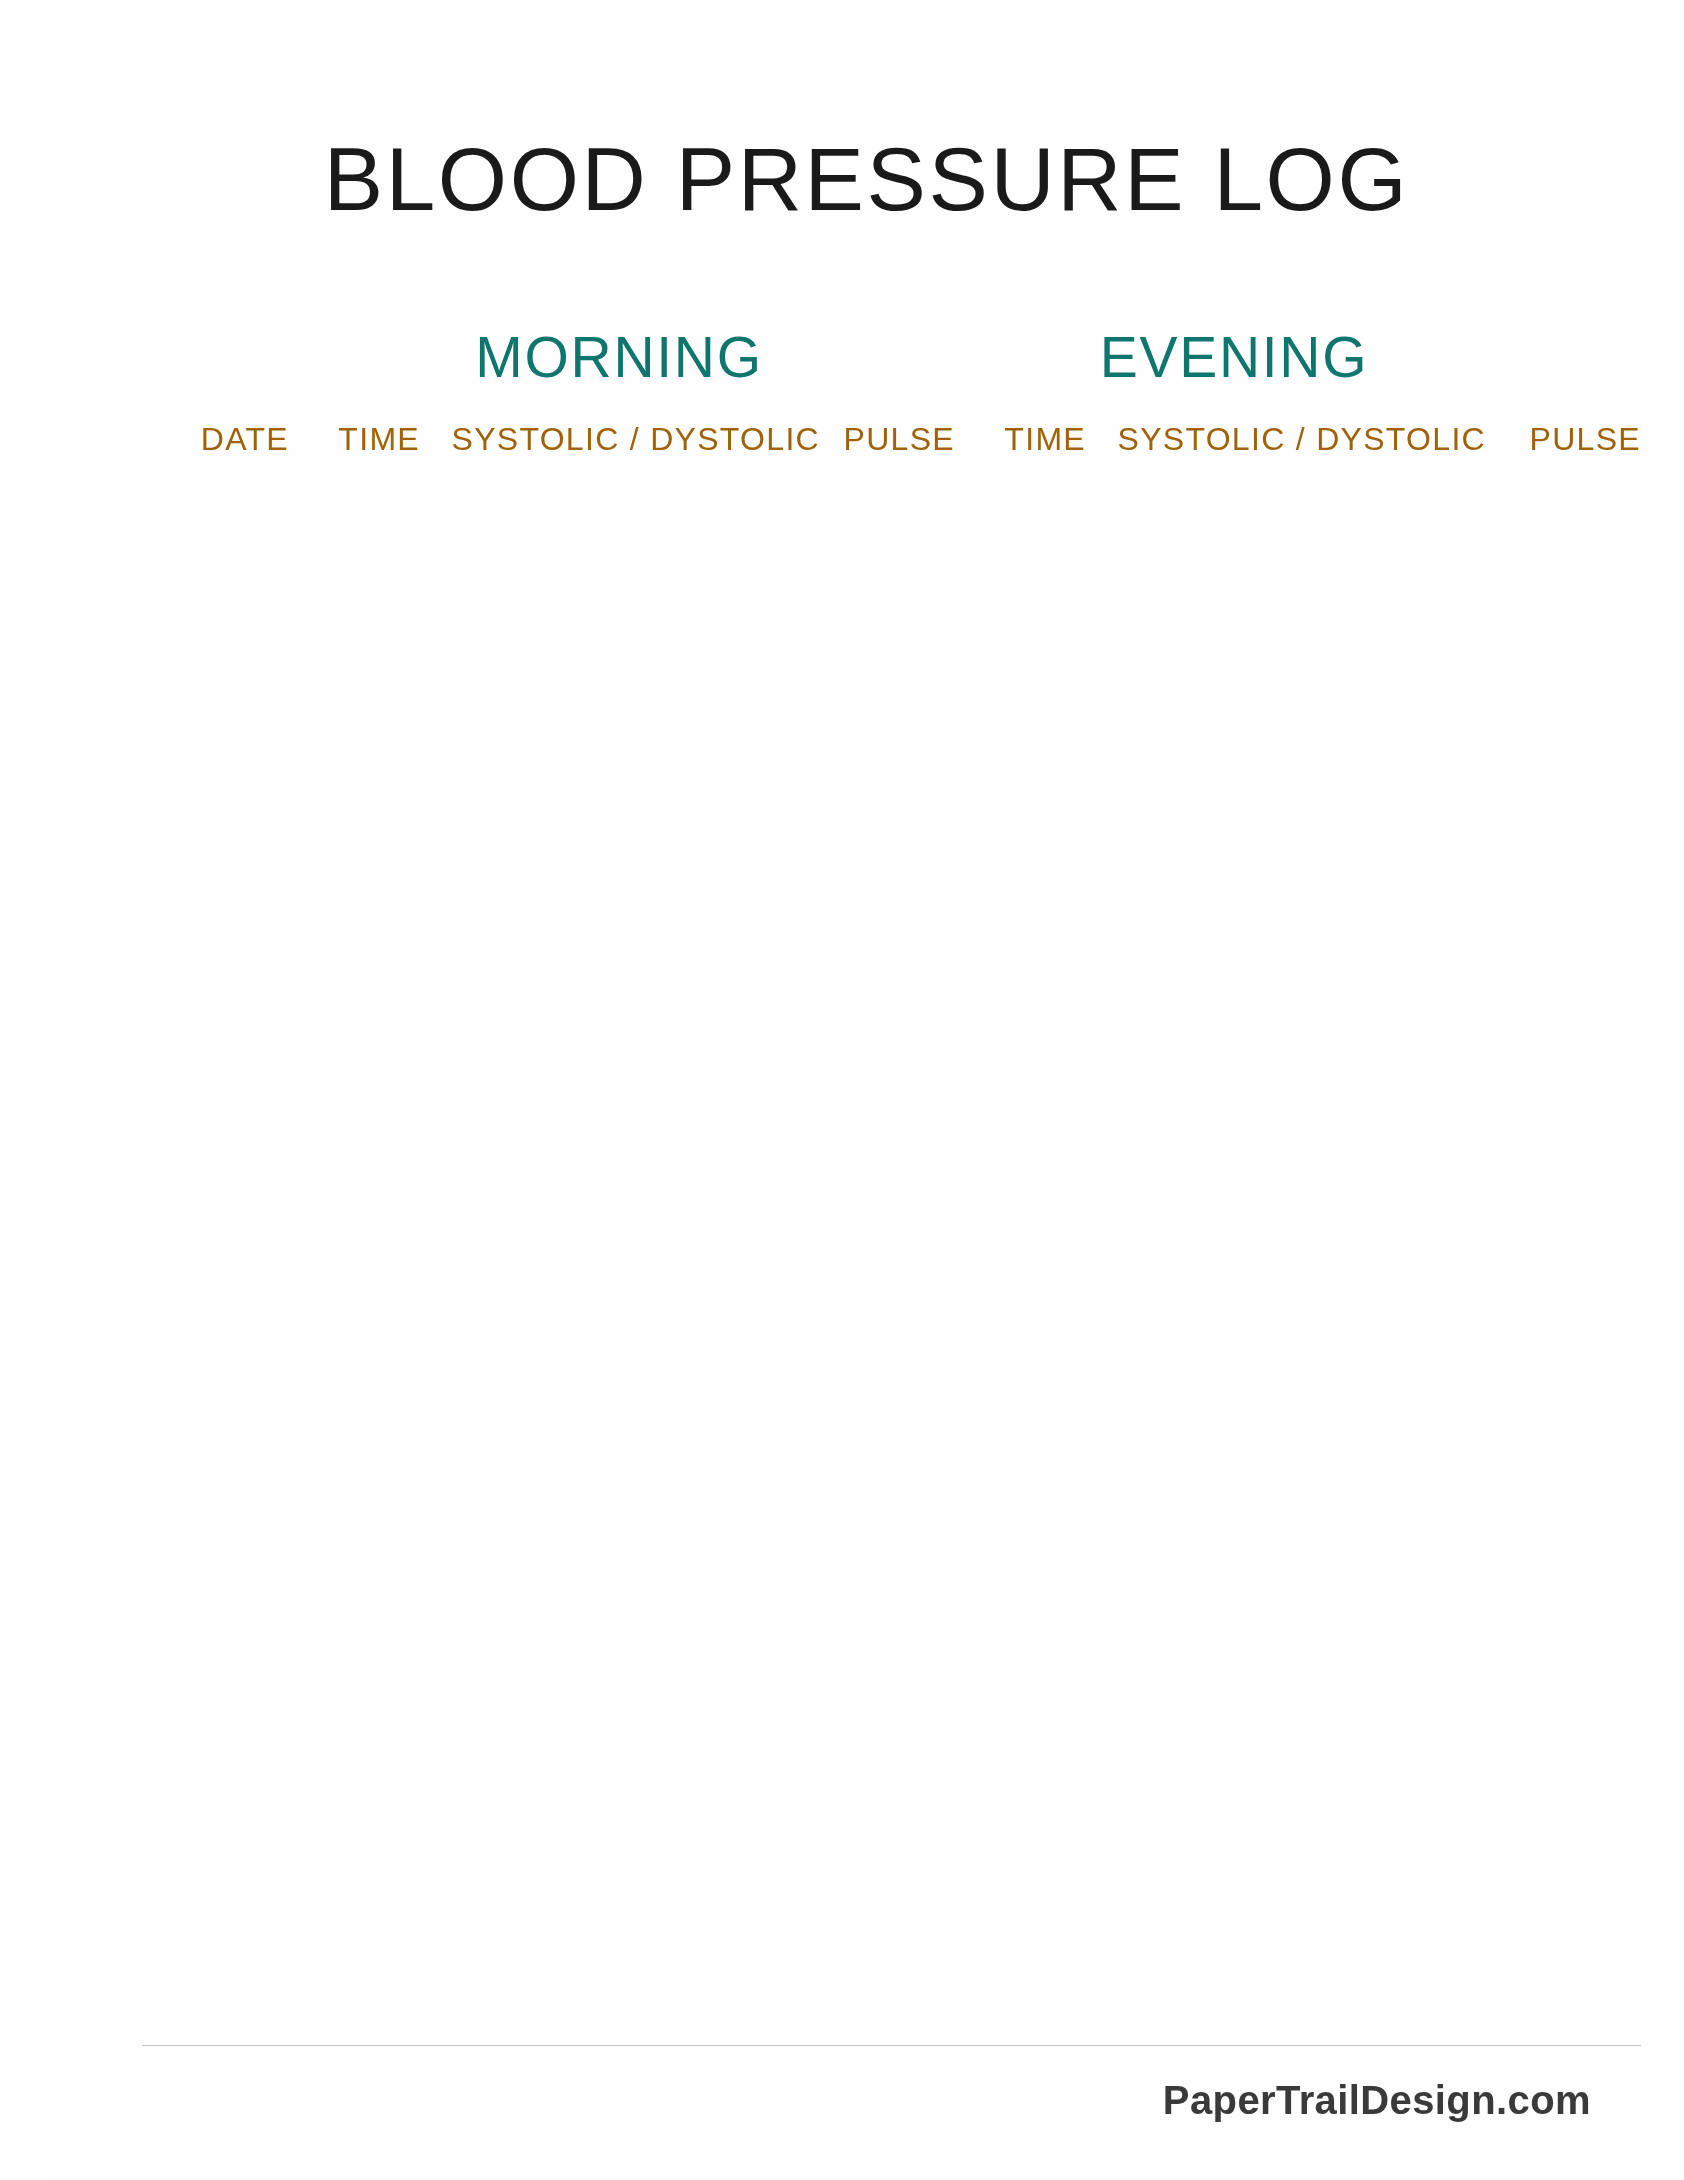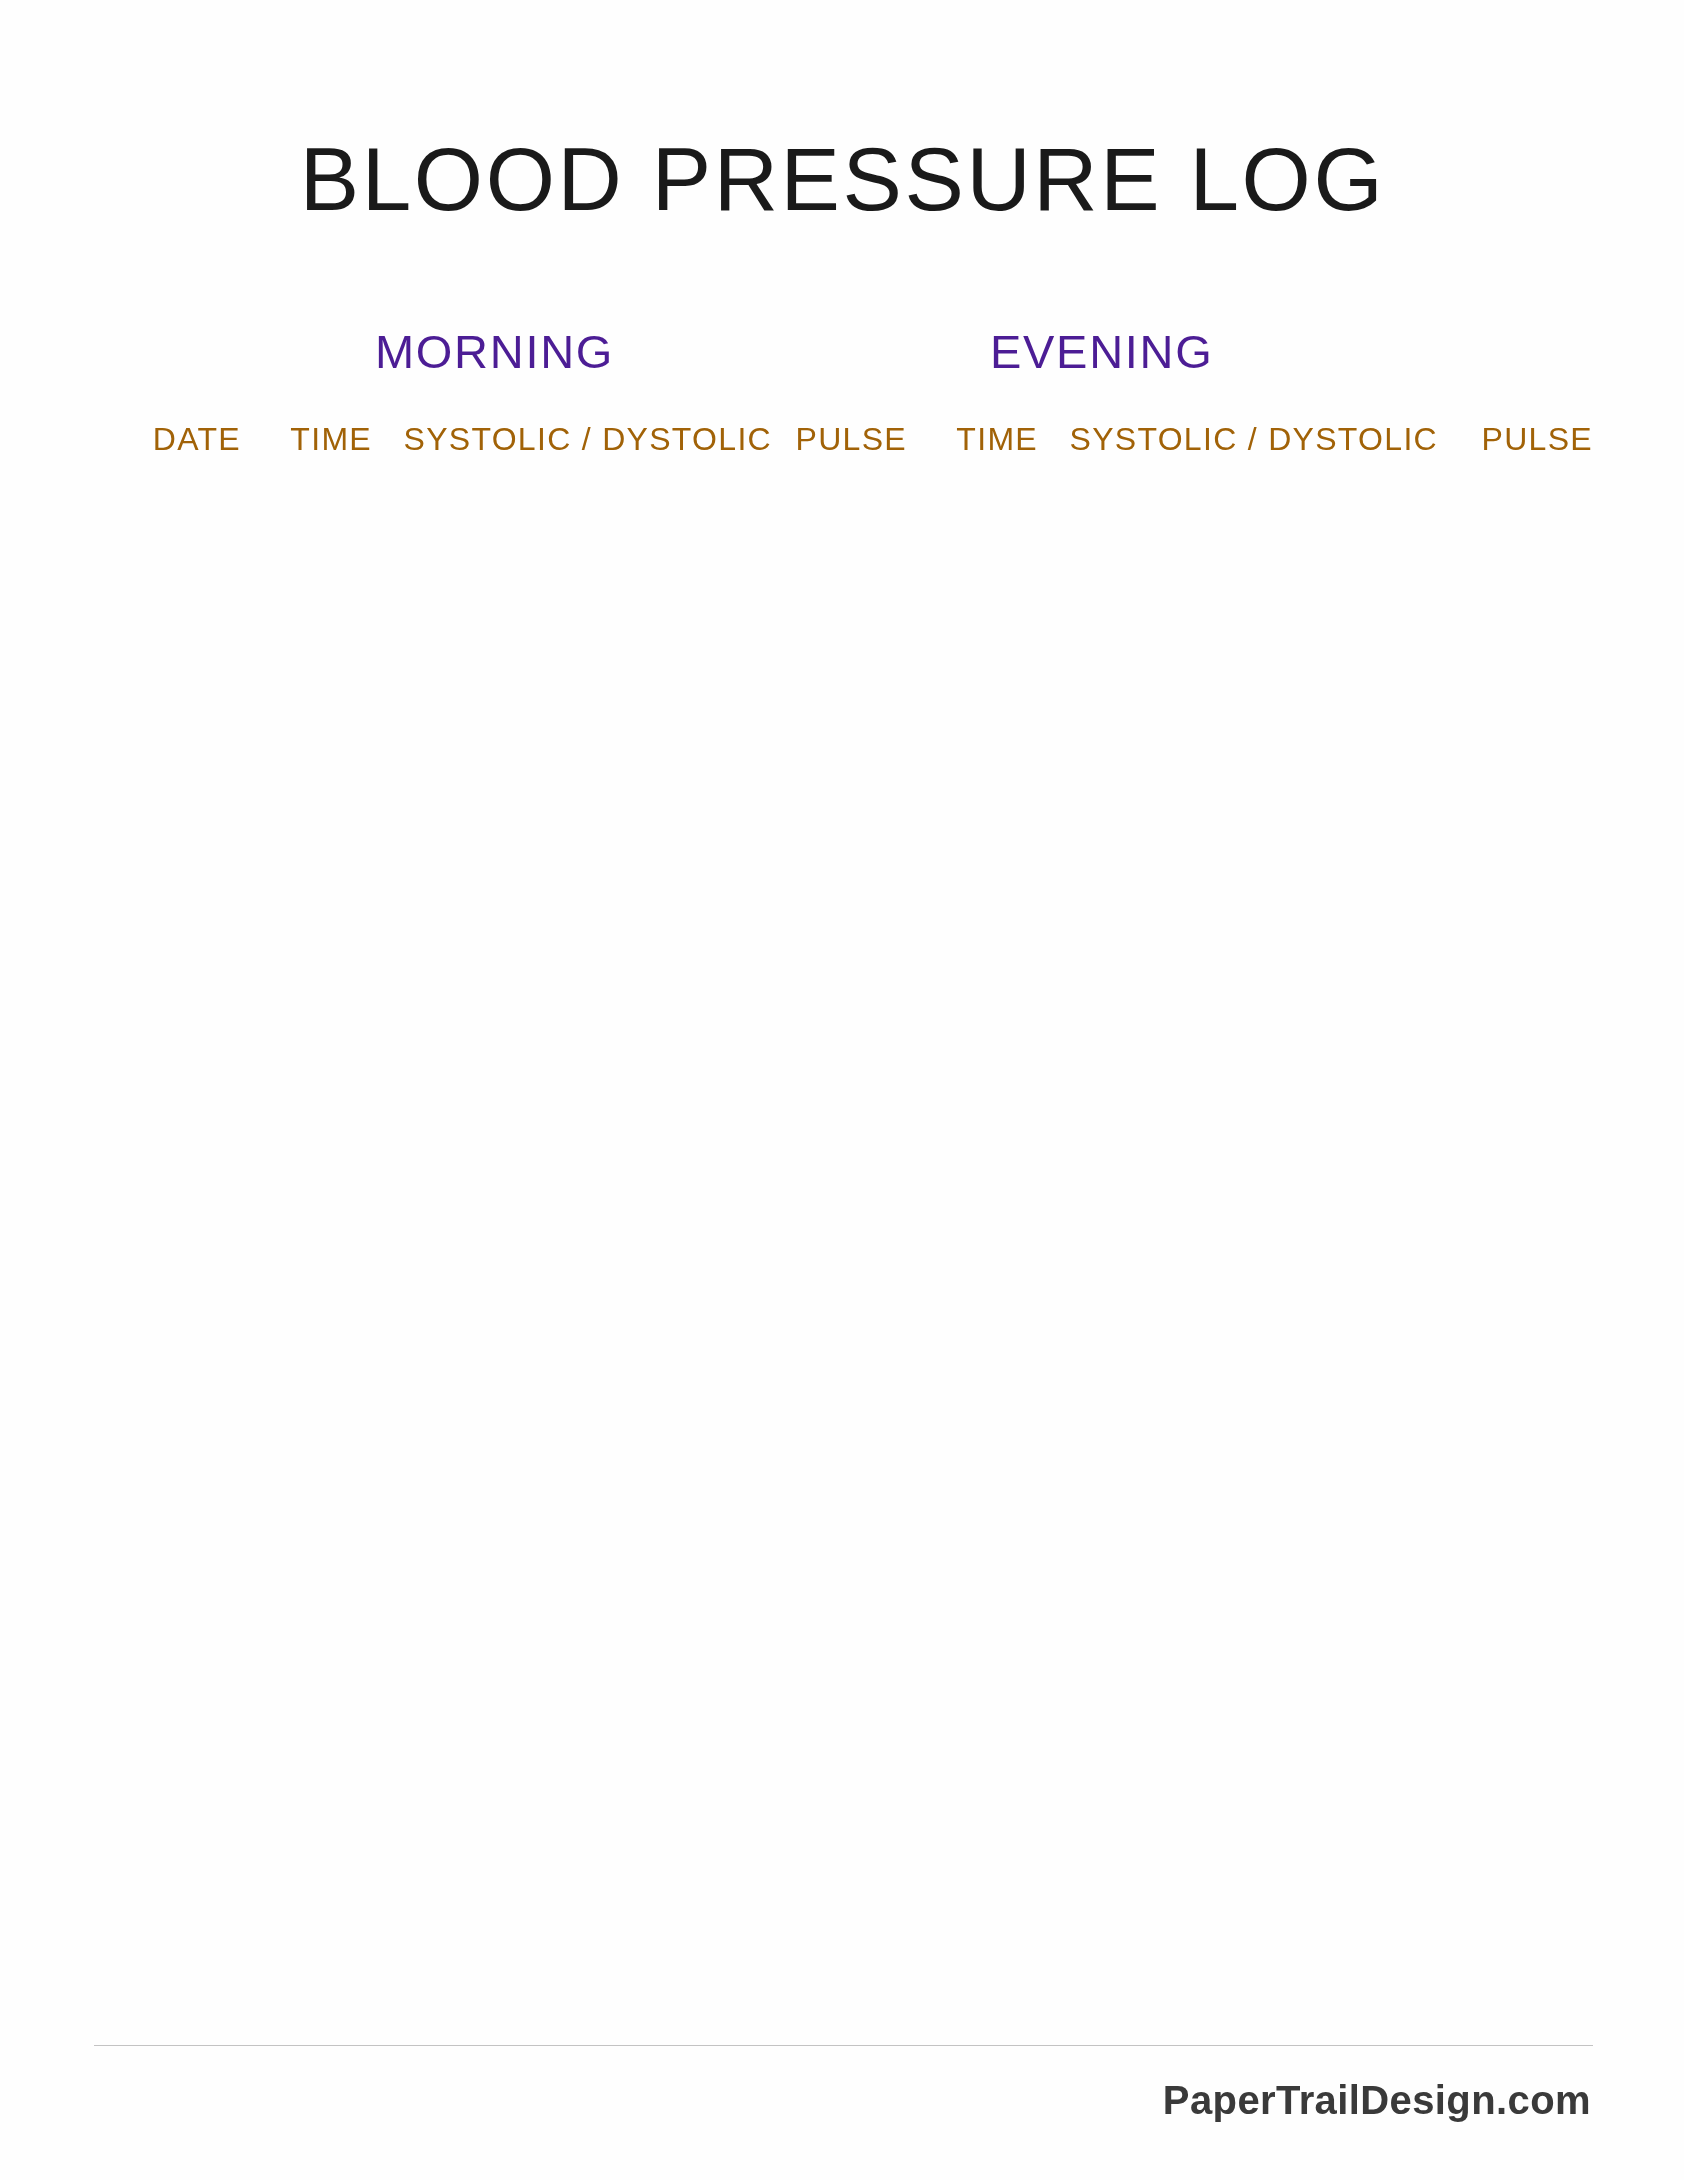--- a/index.html
+++ b/index.html
@@ -12,45 +12,46 @@
     height: 2181px;
     font-family: "Liberation Sans", sans-serif;
     color: #231f20;
     position: relative;
     overflow: hidden;
   }
   .page {
     position: absolute;
     inset: 0;
     background: #fefefe;
+    margin-left: 48px;
   }
 
   
   .title {
     position: absolute;
     top: 128px;
     left: 0;
     width: 100%;
     text-align: center;
     font-size: 89px;
     letter-spacing: 2.6px;
     font-weight: 300;
     color: #1a1a1a;
     white-space: nowrap;
   }
 
   
   .section-head {
     position: absolute;
     top: 324px;
-    font-size: 47px;
+    font-size: 57px;
     font-weight: 300;
     letter-spacing: 1.7px;
-    color: #4c1d95;
-    text-align: left;
+    color: #0f766e;
+    text-align: center;
   }
   .section-head.morning { left: 375px; width: 392px; }
   .section-head.evening { left: 990px; width: 392px; }
 
   
   .table-wrap {
     position: absolute;
     top: 409px;
     left: 94px;
     width: 1499px;

